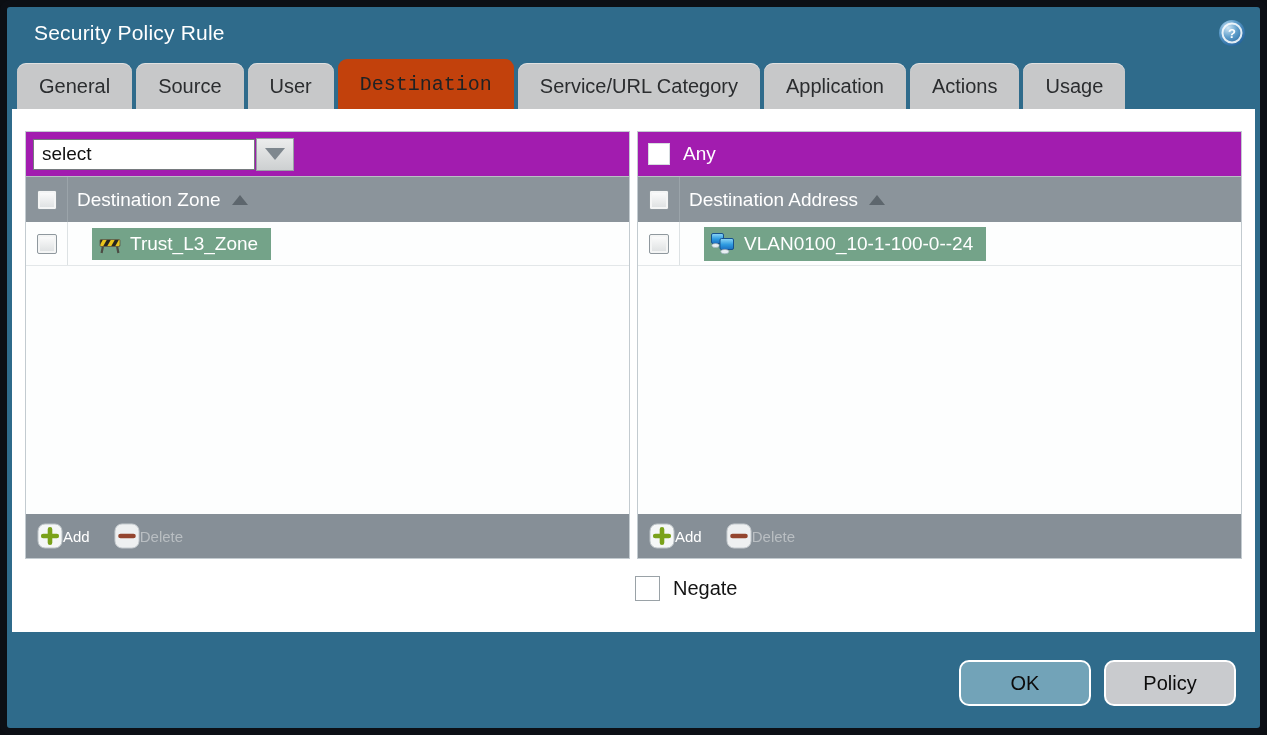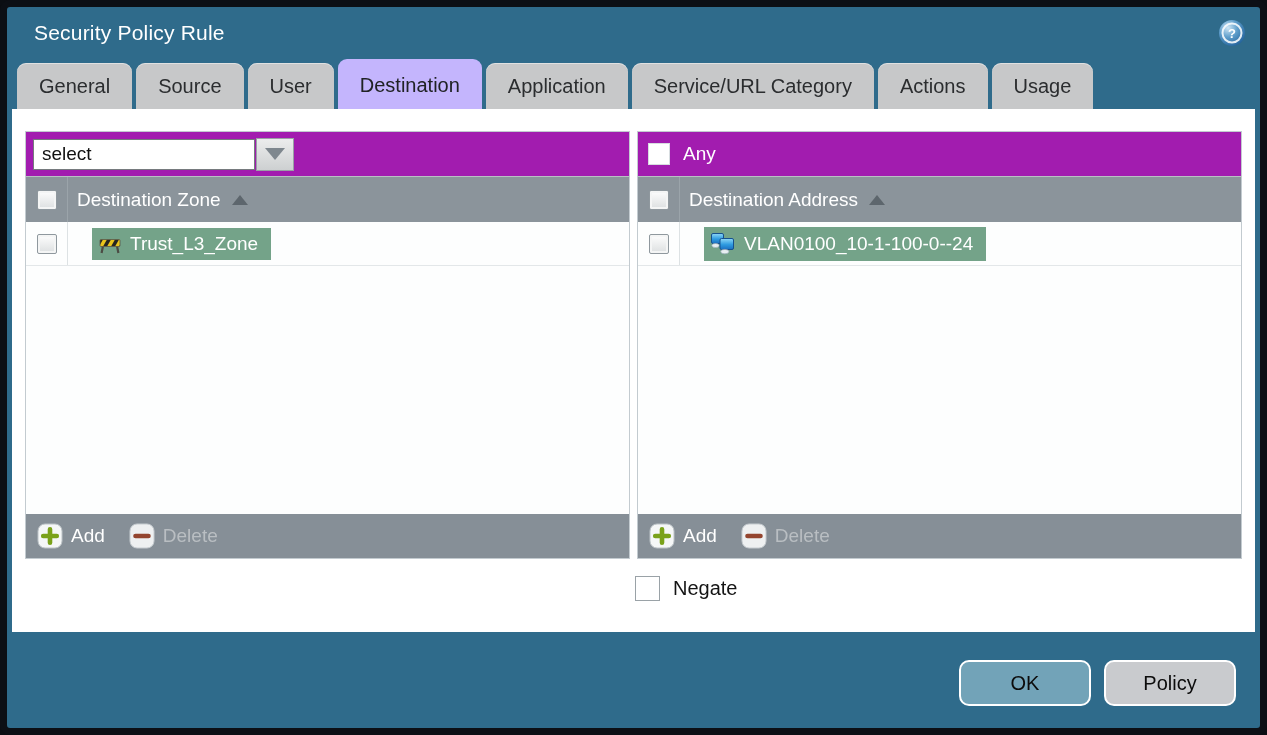--- a/index.html
+++ b/index.html
@@ -18,22 +18,22 @@
   
   .tabs { flex: none; height: 50px; display: flex; align-items: flex-end; gap: 4px; padding-left: 10px; }
   .tab {
     background: #c7c8c9; color: #2b2d2f; font-size: 20px;
     height: 46px; line-height: 46px; padding: 0 22px;
     border-radius: 9px 9px 0 0;
     box-shadow: inset 0 1px 0 rgba(255,255,255,.45);
     white-space: nowrap; cursor: pointer;
   }
   .tab.active {
-    background: #c4b5fd; color: #202224; height: 50px; line-height: 52px;
-    position: relative; z-index: 2; box-shadow: none;
+    background: #c2410c; color: #202224; height: 50px; line-height: 52px;
+    position: relative; z-index: 2; box-shadow: none; font-family: Liberation Mono, monospace;
   }
   
   .content { flex: none; height: 523px; background: #ffffff; margin: 0 5px; }
   .panels { display: flex; gap: 7px; padding: 22px 13px 0 13px; }
   .panel { flex: 1 1 0; height: 428px; border: 1px solid #c3cbd0; display: flex; flex-direction: column; min-width: 0; }
   .panel-top { flex: none; height: 44px; background: #a21caf; display: flex; align-items: center; padding: 0 7px; }
   .filter-input {
     width: 222px; height: 31px; border: 1px solid #767b7e; background: #fff;
     font-family: "Liberation Sans", sans-serif; font-size: 19px; color: #111; padding: 0 8px; outline: none;
   }
@@ -60,21 +60,21 @@
   .tri-up { width: 0; height: 0; border-left: 8px solid transparent; border-right: 8px solid transparent; border-bottom: 10px solid #5d666d; }
   .panel-body { flex: 1 1 auto; background: #fdfefe; overflow: hidden; }
   .row { height: 44px; display: flex; align-items: stretch; border-bottom: 1px solid #e3e7e9; }
   .row .check-cell { border-right: 1px solid #dde2e4; }
   .chip {
     align-self: center; display: inline-flex; align-items: center; gap: 8px;
     background: #74a389; color: #ffffff; font-size: 19px;
     padding: 4px 13px 4px 6px; margin-left: 24px; cursor: pointer; white-space: nowrap;
   }
   .panel-footer { flex: none; height: 44px; background: #868f97; display: flex; align-items: center; gap: 24px; padding: 0 11px; }
-  .footer-btn { display: flex; align-items: center; gap: 8px; font-size: 19px; color: #ffffff; cursor: pointer; }
+  .footer-btn { display: flex; align-items: center; font-size: 15px; color: #ffffff; cursor: pointer; }
   .footer-btn.disabled { color: #b9bec2; cursor: default; }
   
   .negate-strip { display: flex; gap: 3px; padding: 17px 13px 0 13px; }
   .negate-half { flex: 1 1 0; display: flex; align-items: center; }
   .negate-check { width: 25px; height: 25px; background: #fff; border: 1px solid #9aa2a7; cursor: pointer; }
   .negate-label { font-size: 20px; color: #141414; margin-left: 13px; }
   
   .bottom-bar { flex: 1 1 auto; display: flex; justify-content: flex-end; align-items: flex-start; gap: 13px; padding: 28px 24px 0 0; }
   .btn {
     width: 132px; height: 46px; border: 2px solid #ffffff; border-radius: 10px;
@@ -105,22 +105,22 @@
         <text x="14" y="19" text-anchor="middle" font-family="Liberation Sans, sans-serif" font-size="13" font-weight="bold" fill="#ffffff">?</text>
       </svg>
     </div>
   </div>
 
   <div class="tabs">
     <div class="tab">General</div>
     <div class="tab">Source</div>
     <div class="tab">User</div>
     <div class="tab active">Destination</div>
+    <div class="tab">Service/URL Category</div>
     <div class="tab">Application</div>
-    <div class="tab">Service/URL Category</div>
     <div class="tab">Actions</div>
     <div class="tab">Usage</div>
   </div>
 
   <div class="content">
     <div class="panels">
 
       <div class="panel">
         <div class="panel-top">
           <input class="filter-input" type="text" value="select" style="">

